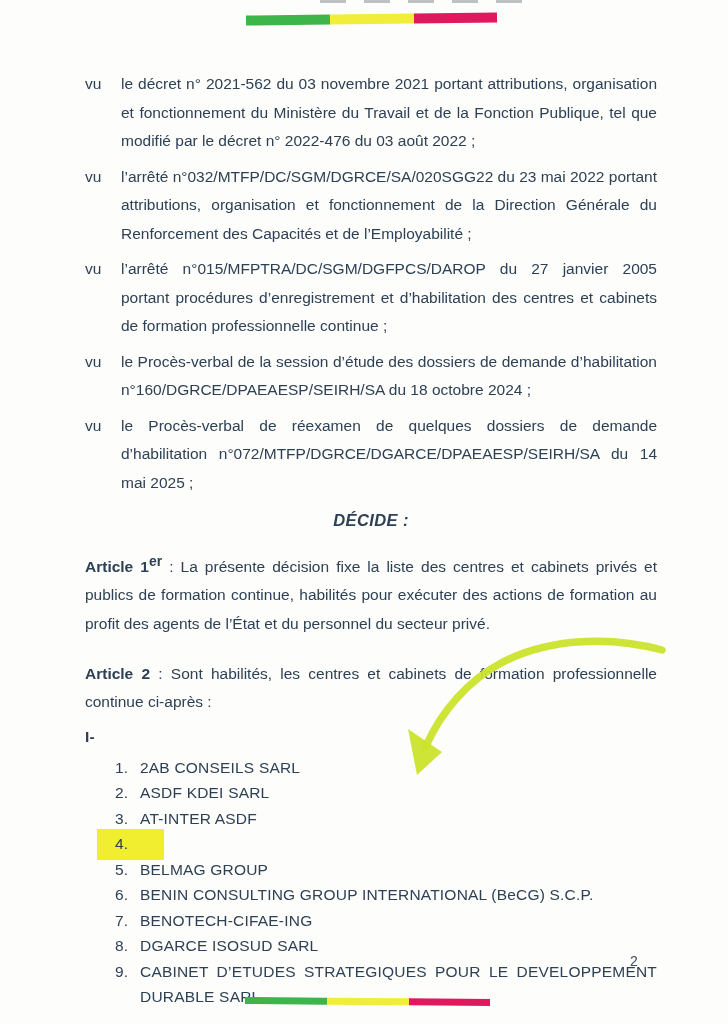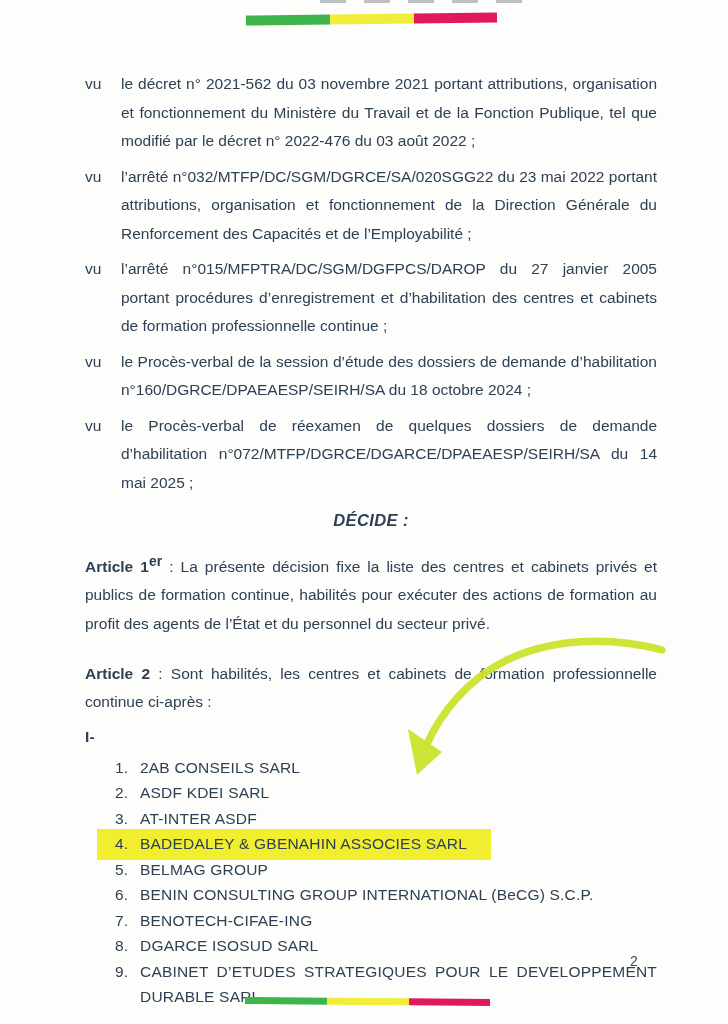--- a/index.html
+++ b/index.html
@@ -119,21 +119,20 @@
       <div class="list-row">
         <span class="num">2.</span>
         <span class="name">ASDF KDEI SARL</span>
       </div>
       <div class="list-row">
         <span class="num">3.</span>
         <span class="name">AT-INTER ASDF</span>
       </div>
       <div class="list-row hl">
         <span class="num">4.</span>
-        <span class="name">BADEDALEY &amp; GBENAHIN ASSOCIES SARL</span>
       </div>
       <div class="list-row">
         <span class="num">5.</span>
         <span class="name">BELMAG GROUP</span>
       </div>
       <div class="list-row">
         <span class="num">6.</span>
         <span class="name">BENIN CONSULTING GROUP INTERNATIONAL (BeCG) S.C.P.</span>
       </div>
       <div class="list-row">

